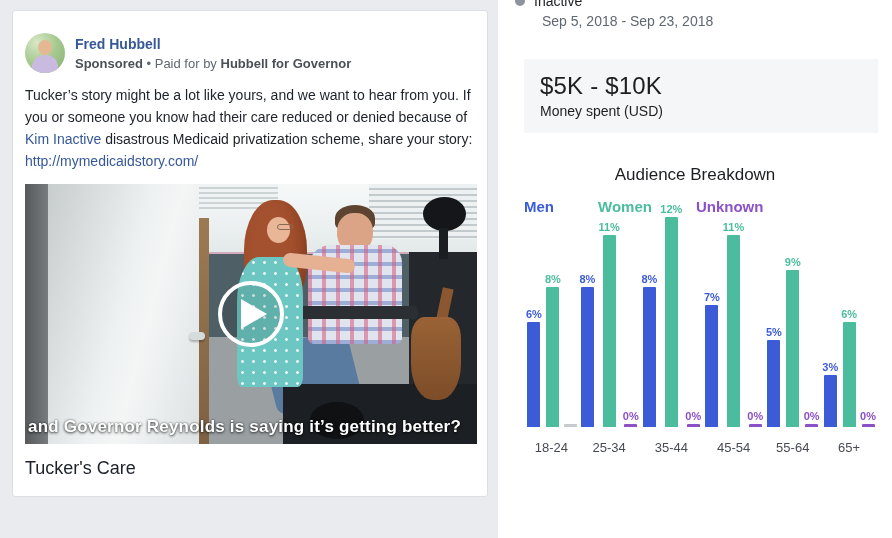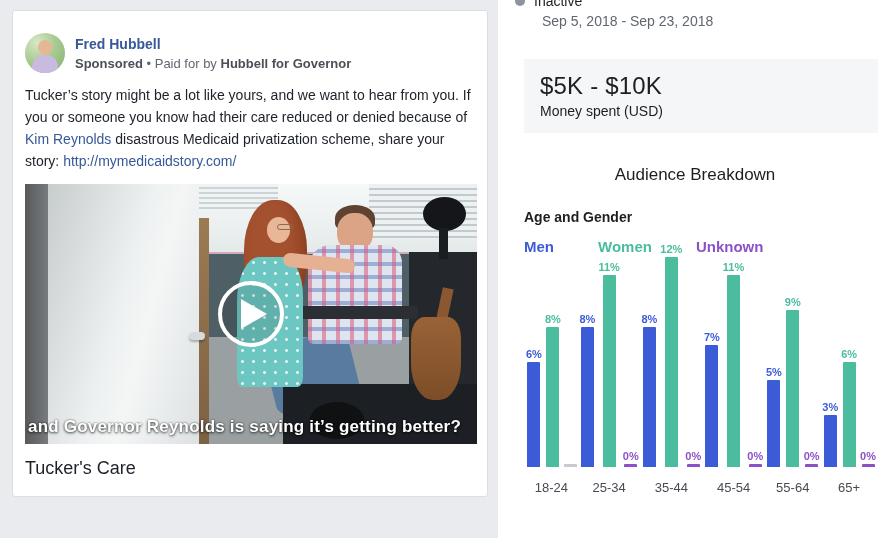--- a/index.html
+++ b/index.html
@@ -115,21 +115,21 @@
           <a class="page-name">Fred Hubbell</a>
           <div class="sub-line">
             <span class="b">Sponsored</span>
             <span>•</span>
             <span>Paid for by</span>
             <span class="b">Hubbell for Governor</span>
           </div>
         </div>
       </div>
 
-      <div class="post-text" id="post-body"><span>Tucker’s story might be a lot like yours, and we want to hear from you. If you or someone you know had their care reduced or denied because of </span><a class="body-link">Kim Reynolds</a><span> disastrous Medicaid privatization scheme, share your story: </span><a class="body-link">http://mymedicaidstory.com/</a></div>
+      <div class="post-text" id="post-body"><span>Tucker’s story might be a lot like yours, and we want to hear from you. If you or someone you know had their care reduced or denied because of </span><a class="body-link">Kim Inactive</a><span> disastrous Medicaid privatization scheme, share your story: </span><a class="body-link">http://mymedicaidstory.com/</a></div>
 
       <div class="video">
         <div class="ph ph-window"></div>
         <div class="ph ph-blinds-m"></div>
         <div class="ph ph-blinds-r"></div>
         <div class="ph ph-sill"></div>
         <div class="ph ph-wall-teal"></div>
         <div class="ph ph-doorframe"></div>
         <div class="ph ph-wall-left"></div>
         <div class="ph ph-door"></div>
@@ -172,21 +172,20 @@
     <div class="date-range">Sep 5, 2018 - Sep 23, 2018</div>
 
     <div class="stat-row">
       <div class="stat-box">
         <div class="stat-value">$5K - $10K</div>
         <div class="stat-label">Money spent (USD)</div>
       </div>
     </div>
 
     <div class="section-title">Audience Breakdown</div>
-    <div class="chart-title">Age and Gender</div>
     <div class="legend" id="legend">
         <span class="legend-item" style="color: rgb(60, 92, 215);">Men</span>
         <span class="legend-item" style="color: rgb(75, 189, 158);">Women</span>
         <span class="legend-item" style="color: rgb(140, 81, 200);">Unknown</span>
       </div>
     <div class="chart" id="chart">
         <div class="bar-group">
           <div class="bars">
             <div class="bar-col">
               <span class="bar-label" style="color: rgb(60, 92, 215);">6%</span>

